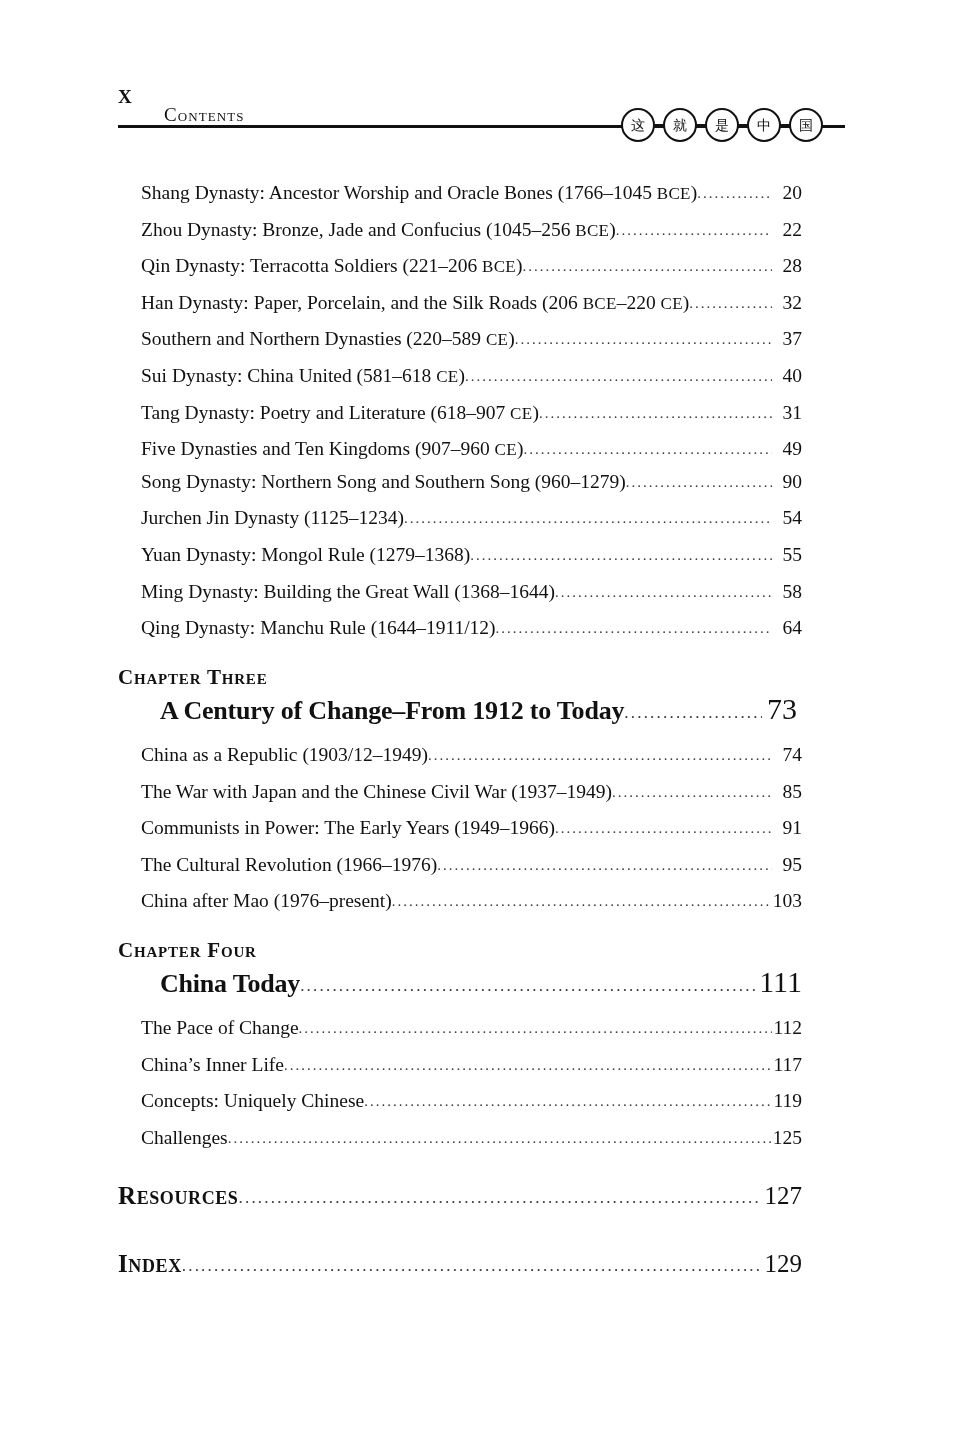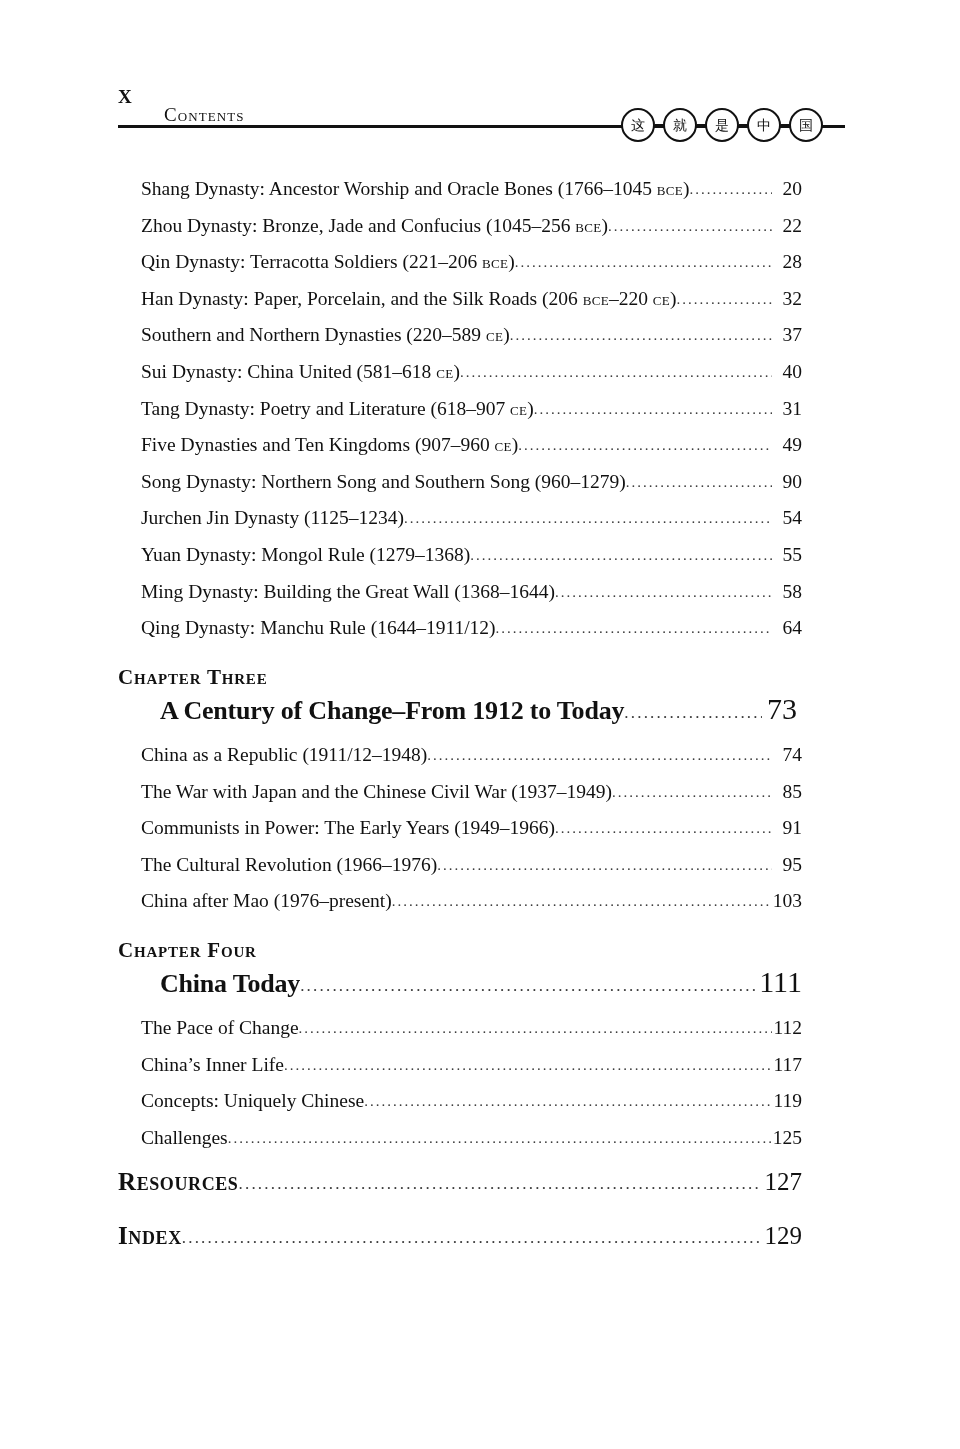--- a/index.html
+++ b/index.html
@@ -115,21 +115,21 @@
   
   .entry {
     margin-left: 23px;
     width: 661px;
     height: 36.6px;
   }
   .entry .label { font-size: 19.5px; }
   .entry .pageno { font-size: 19.5px; min-width: 30px; }
   .entry .smallcaps {
     font-variant: small-caps;
-    font-size: 18px;
+    font-size: 24px;
     letter-spacing: 0.3px;
   }
 
   
   .eyebrow {
     font-variant: small-caps;
     font-weight: bold;
     font-size: 21px;
     letter-spacing: 0.8px;
     margin-top: 10px;
@@ -156,21 +156,21 @@
   .chapter .pageno {
     font-size: 30px;
     min-width: 40px;
     text-align: center;
   }
 
   
   .backmatter {
     width: 684px;
     height: 50px;
-    margin-top: 4px;
+    margin-top: 18px;
   }
   .backmatter .label {
     font-size: 25px;
     font-weight: bold;
     font-variant: small-caps;
     letter-spacing: 0.6px;
   }
   .backmatter .leader {
     font-size: 17px;
     letter-spacing: 2.2px;
@@ -272,21 +272,21 @@
       </div>
 
     <div class="eyebrow">Chapter Three</div>
     <div class="row chapter">
       <span class="label">A Century of Change–From 1912 to Today</span>
       <span class="leader">.......................................................................................................................................................................................................</span>
       <span class="pageno">73</span>
     </div>
     <div id="entries-ch3">
         <div class="row entry">
-          <span class="label">China as a Republic (1911/12–1948)</span>
+          <span class="label">China as a Republic (1903/12–1949)</span>
           <span class="leader">.......................................................................................................................................................................................................</span>
           <span class="pageno">74</span>
         </div>
         <div class="row entry">
           <span class="label">The War with Japan and the Chinese Civil War (1937–1949)</span>
           <span class="leader">.......................................................................................................................................................................................................</span>
           <span class="pageno">85</span>
         </div>
         <div class="row entry">
           <span class="label">Communists in Power: The Early Years (1949–1966)</span>

